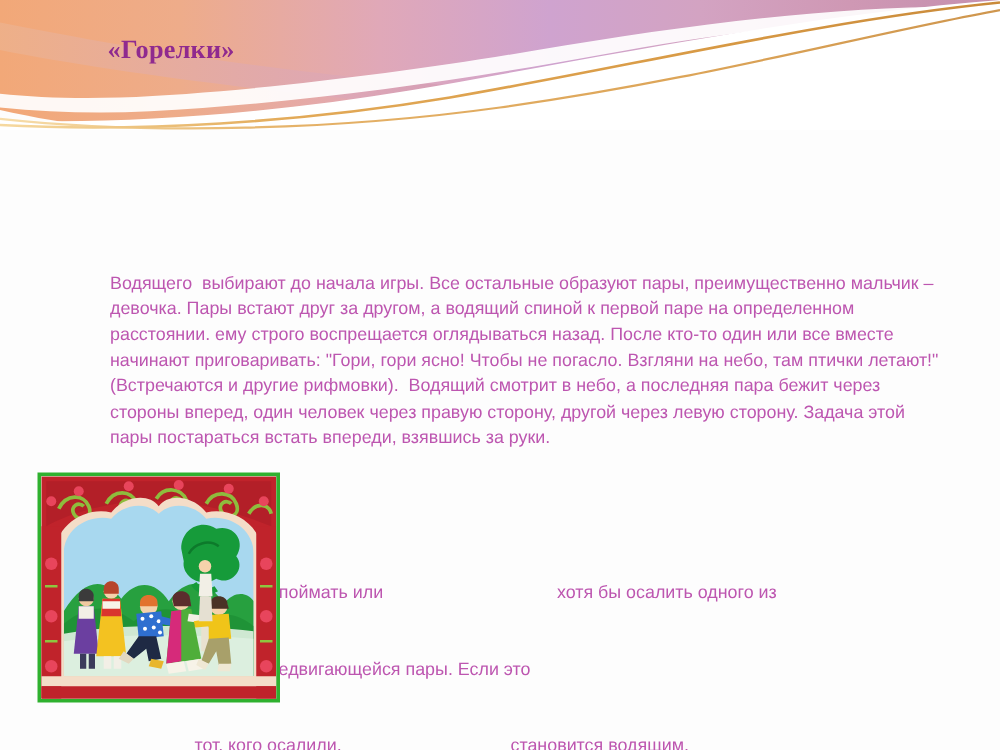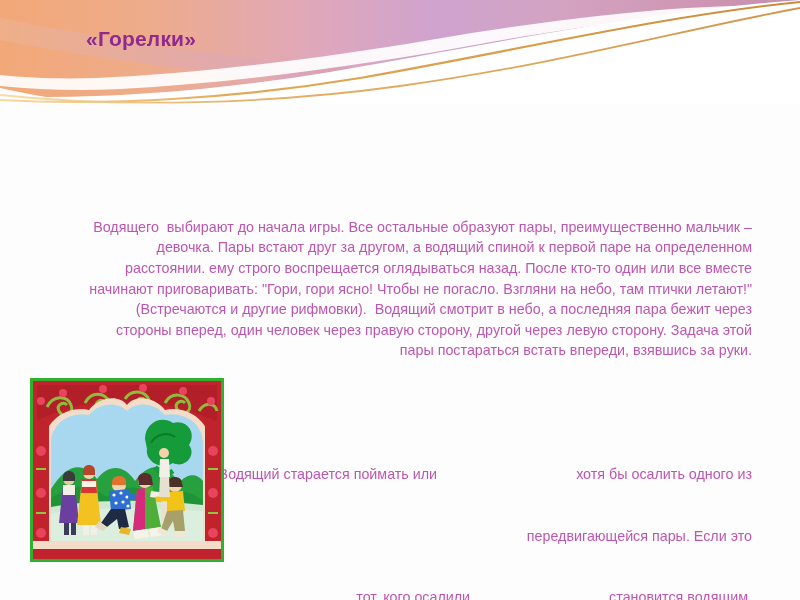--- a/index.html
+++ b/index.html
@@ -35,21 +35,21 @@
   }
   .header-deco svg {
     display: block;
   }
 
   
   .slide-title {
     position: absolute;
     left: 86px;
     top: 26px;
-    font-family: Liberation Sans, sans-serif;
+    font-family: Liberation Serif, serif;
     font-weight: bold;
     font-size: 21px;
     line-height: 26px;
     color: #8f2a8f;
     letter-spacing: 0.2px;
     white-space: nowrap;
     z-index: 6;
   }
 
   
@@ -61,21 +61,20 @@
     font-family: "Liberation Sans", sans-serif;
     font-size: 14.3px;
     line-height: 20.6px;
     color: #bd56b0;
     z-index: 4;
     white-space: pre-wrap;
   }
   .para {
     margin: 0;
     padding: 0;
-    text-align: right;
   }
   .para + .para {
     margin-top: 0;
   }
   .para-lower {
     white-space: pre;
   }
   .para-lower .ln {
     display: block;
     height: 20.6px;

